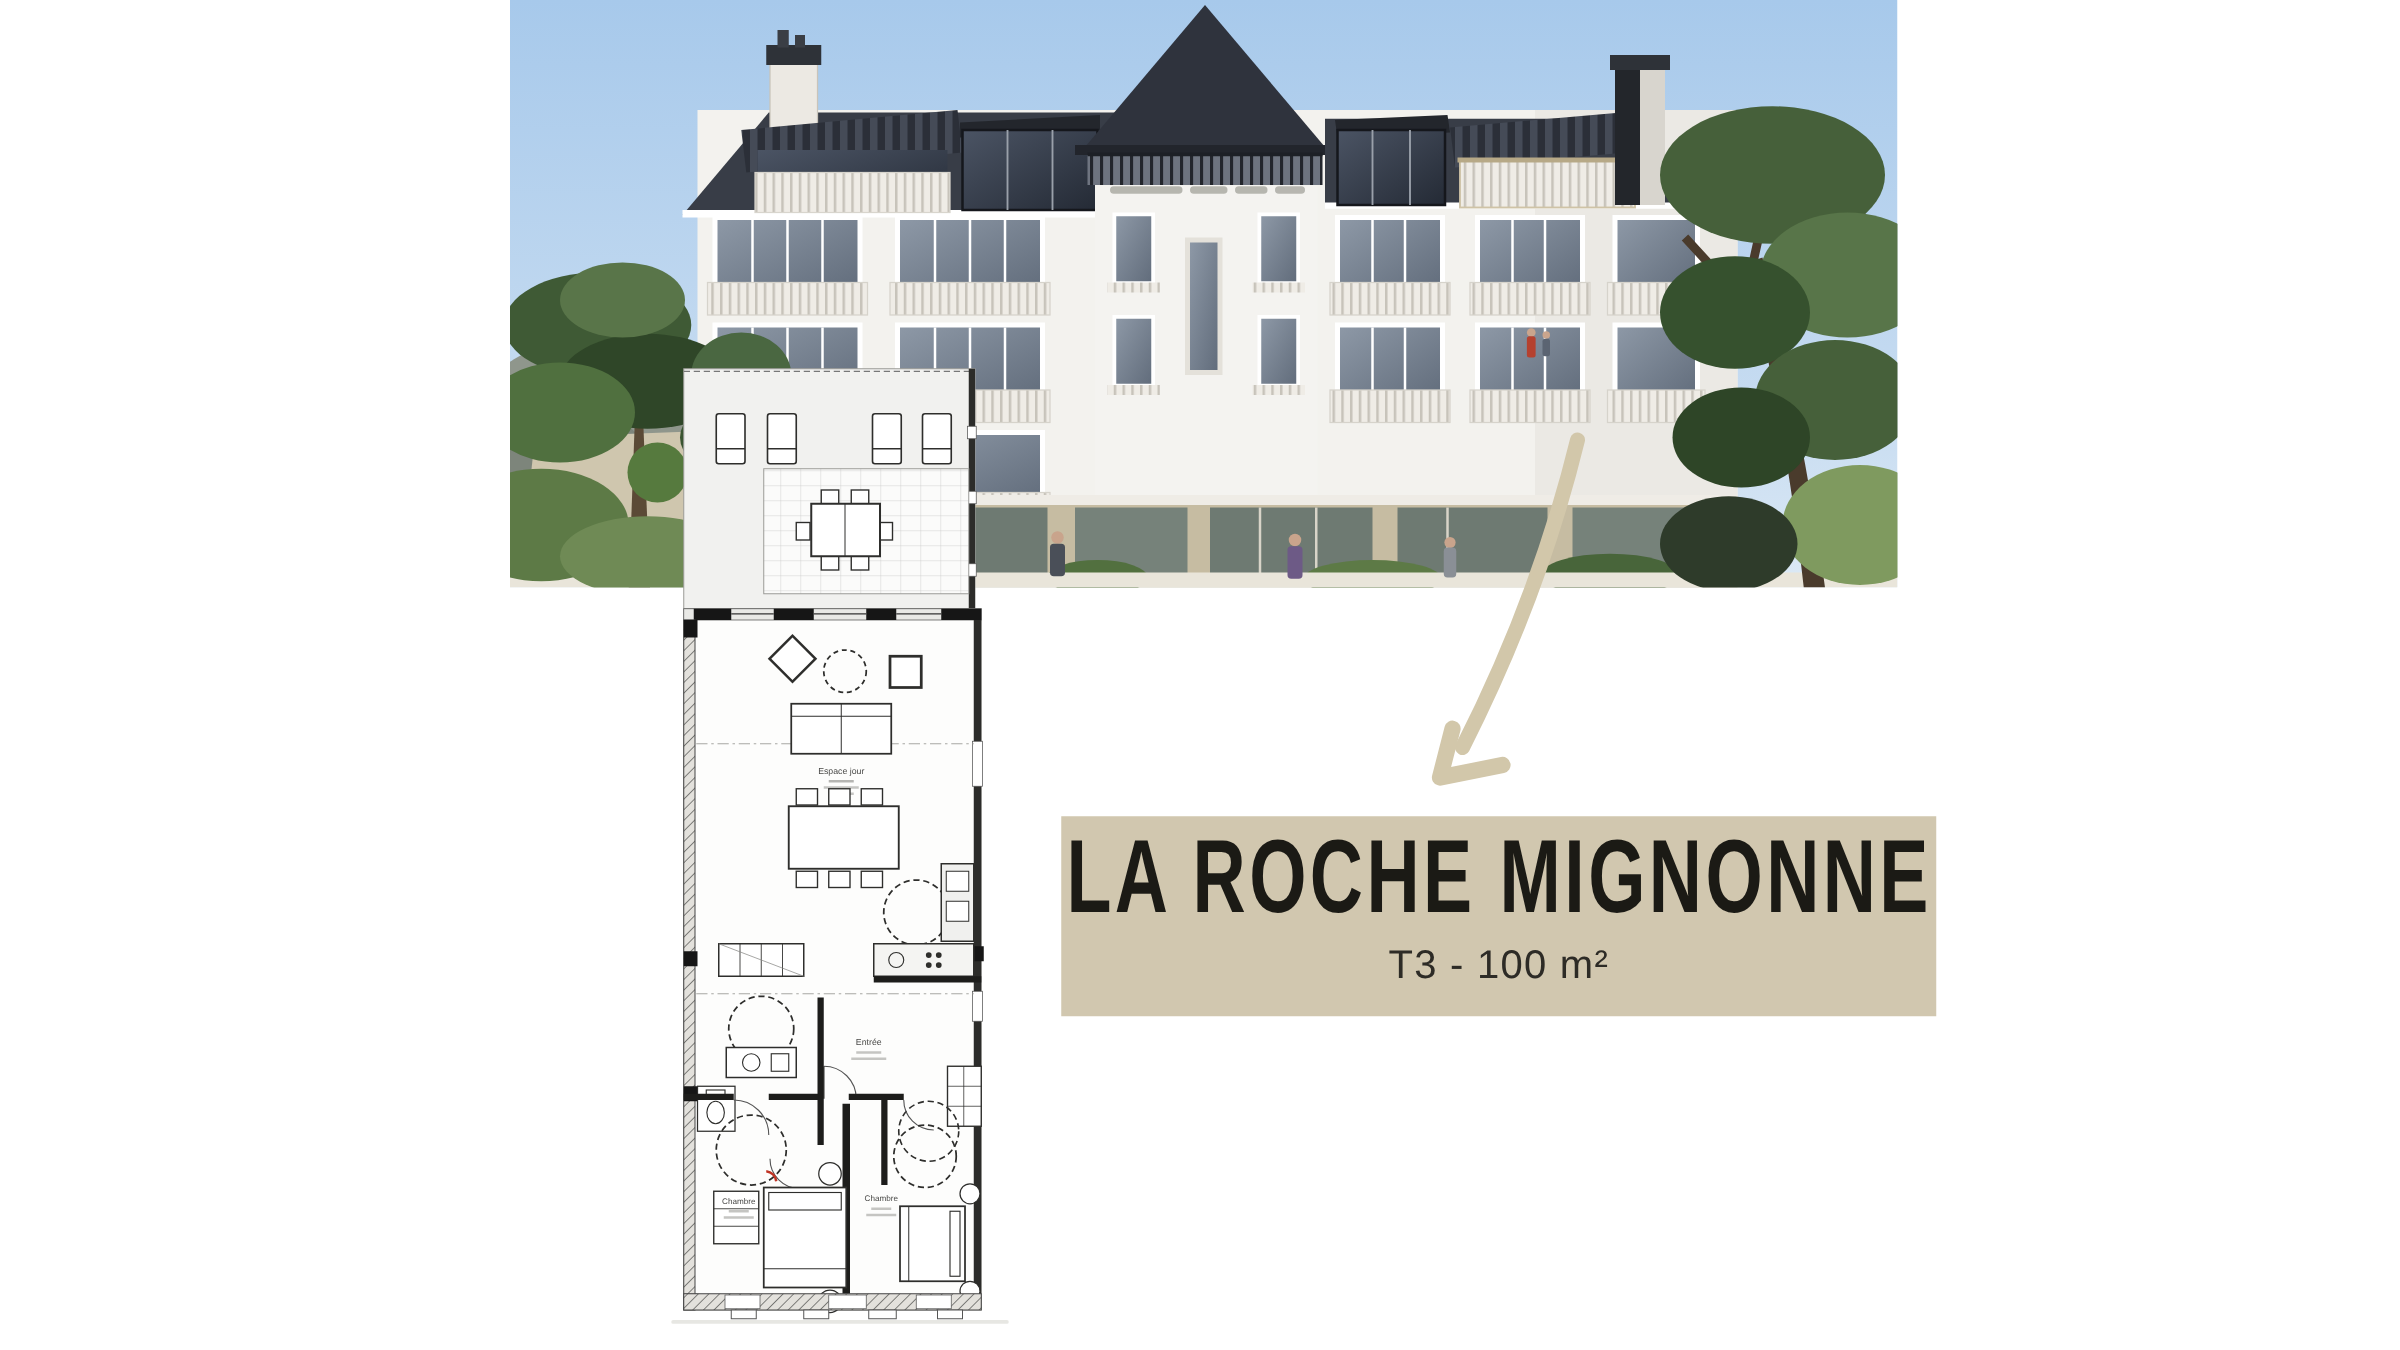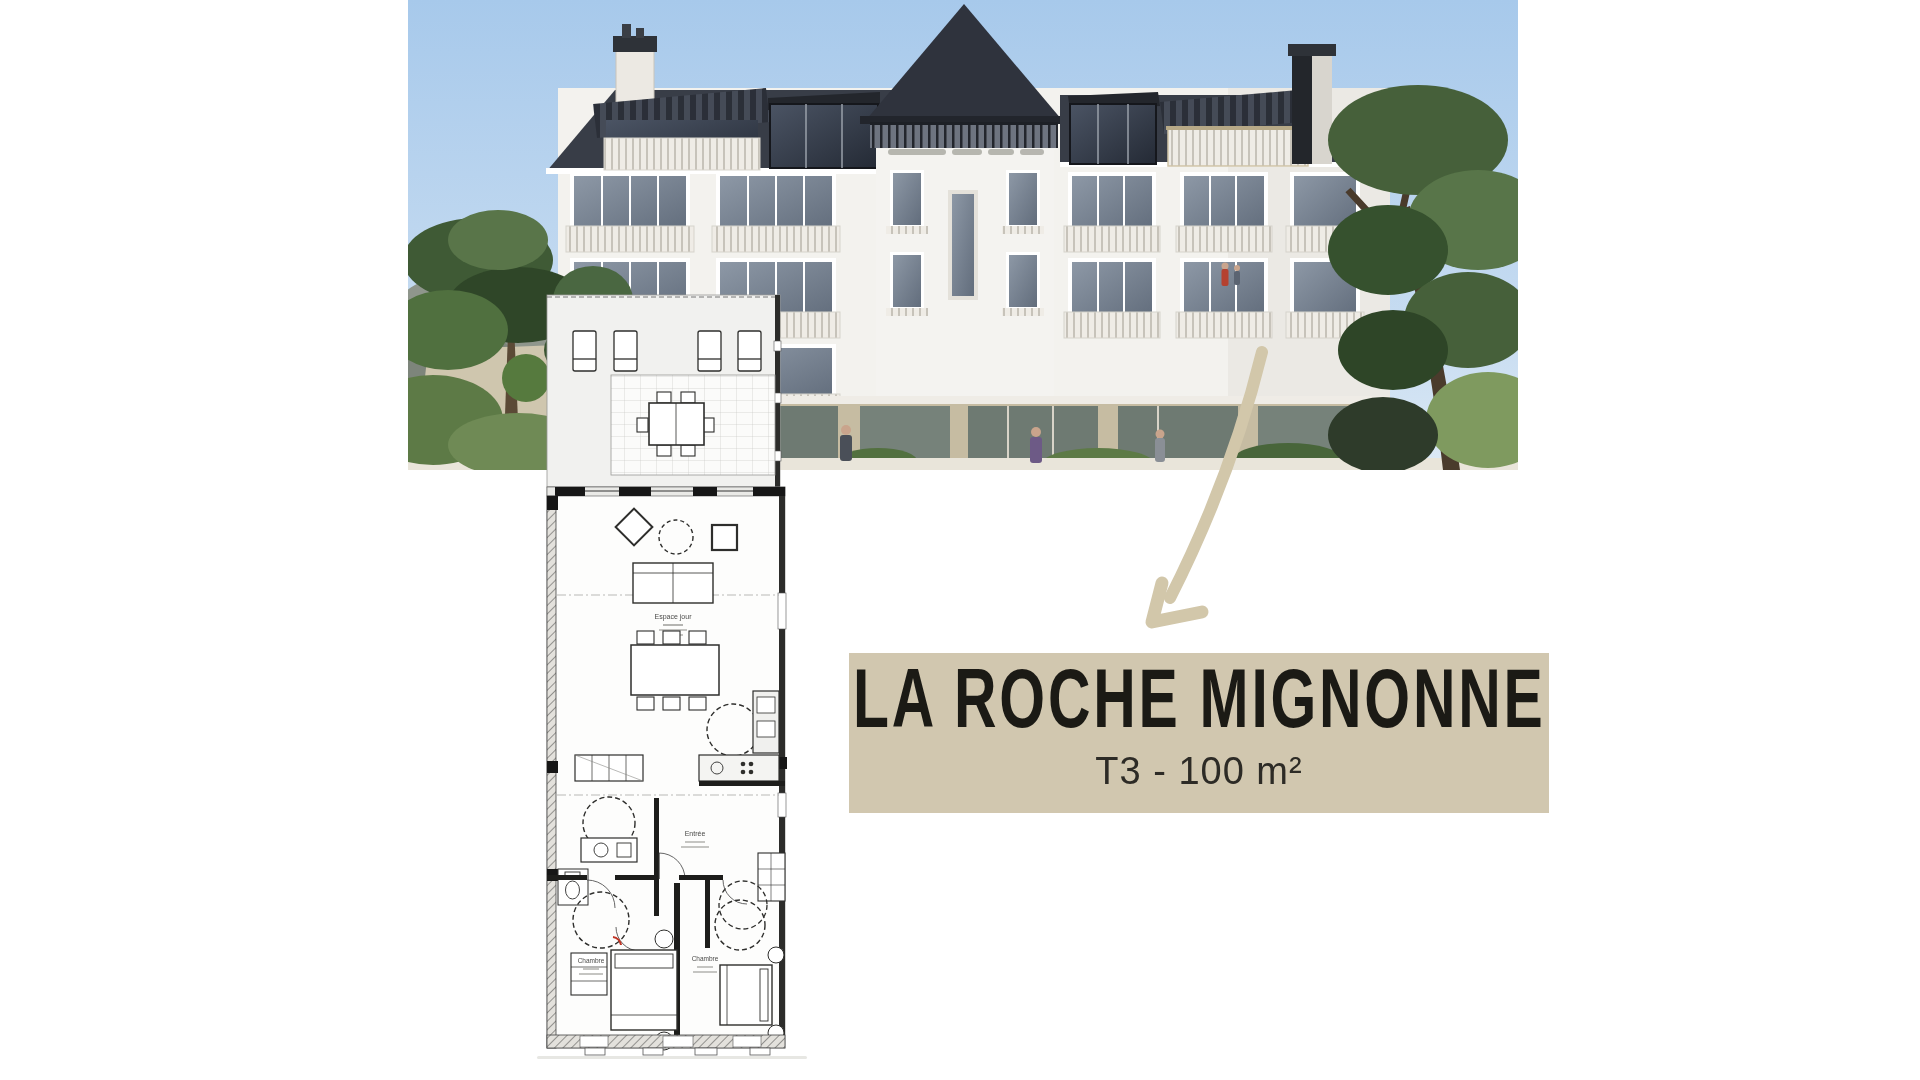--- a/index.html
+++ b/index.html
@@ -16,21 +16,21 @@
 
   
   .arrow{position:absolute;left:1120px;top:340px;width:180px;height:300px;z-index:4;}
 
   
   .banner{position:absolute;left:849px;top:653px;width:700px;height:160px;z-index:3;
           display:flex;flex-direction:column;align-items:center;justify-content:center;}
   .banner-title{font-weight:700;font-size:64px;line-height:1;letter-spacing:3px;
                 white-space:nowrap;transform:scale(0.92,1.3);transform-origin:center center;
                 margin-top:-8px;}
-  .banner-subtitle{font-size:38px;letter-spacing:1px;margin-top:20px;}
+  .banner-subtitle{font-size:32px;letter-spacing:1px;margin-top:20px;}
 
   svg text{font-family:"Liberation Sans",sans-serif;}
 </style>
 </head>
 <body>
 
 <div class="stage">
 
   <svg class="photo" viewBox="0 0 1110 470">
     <defs>

